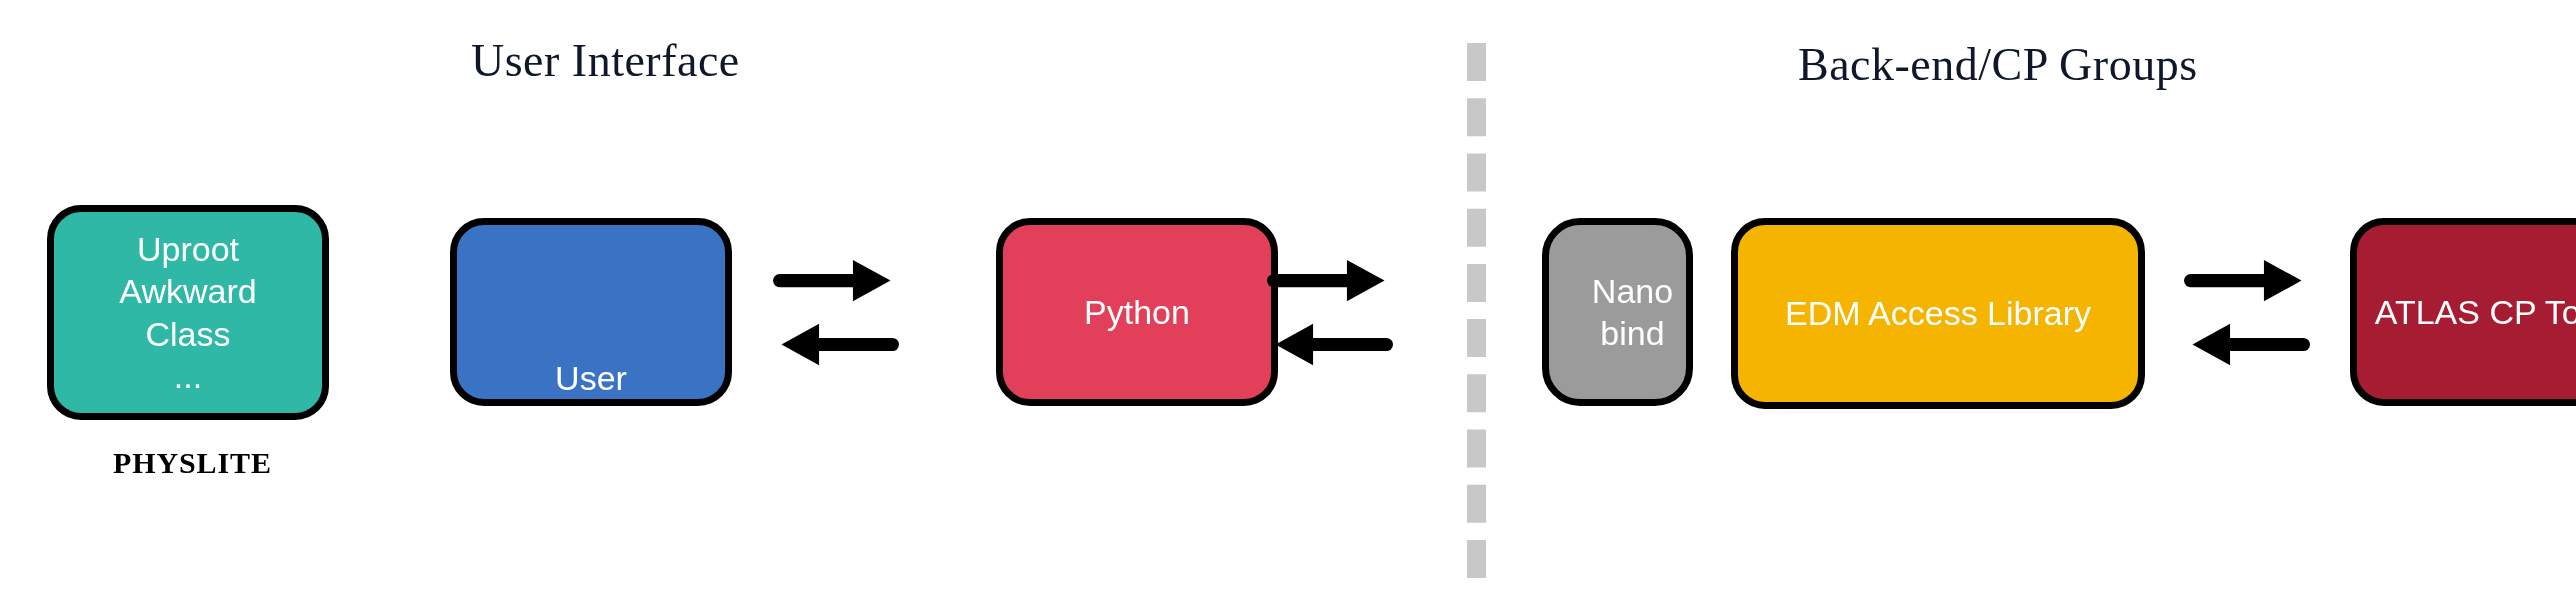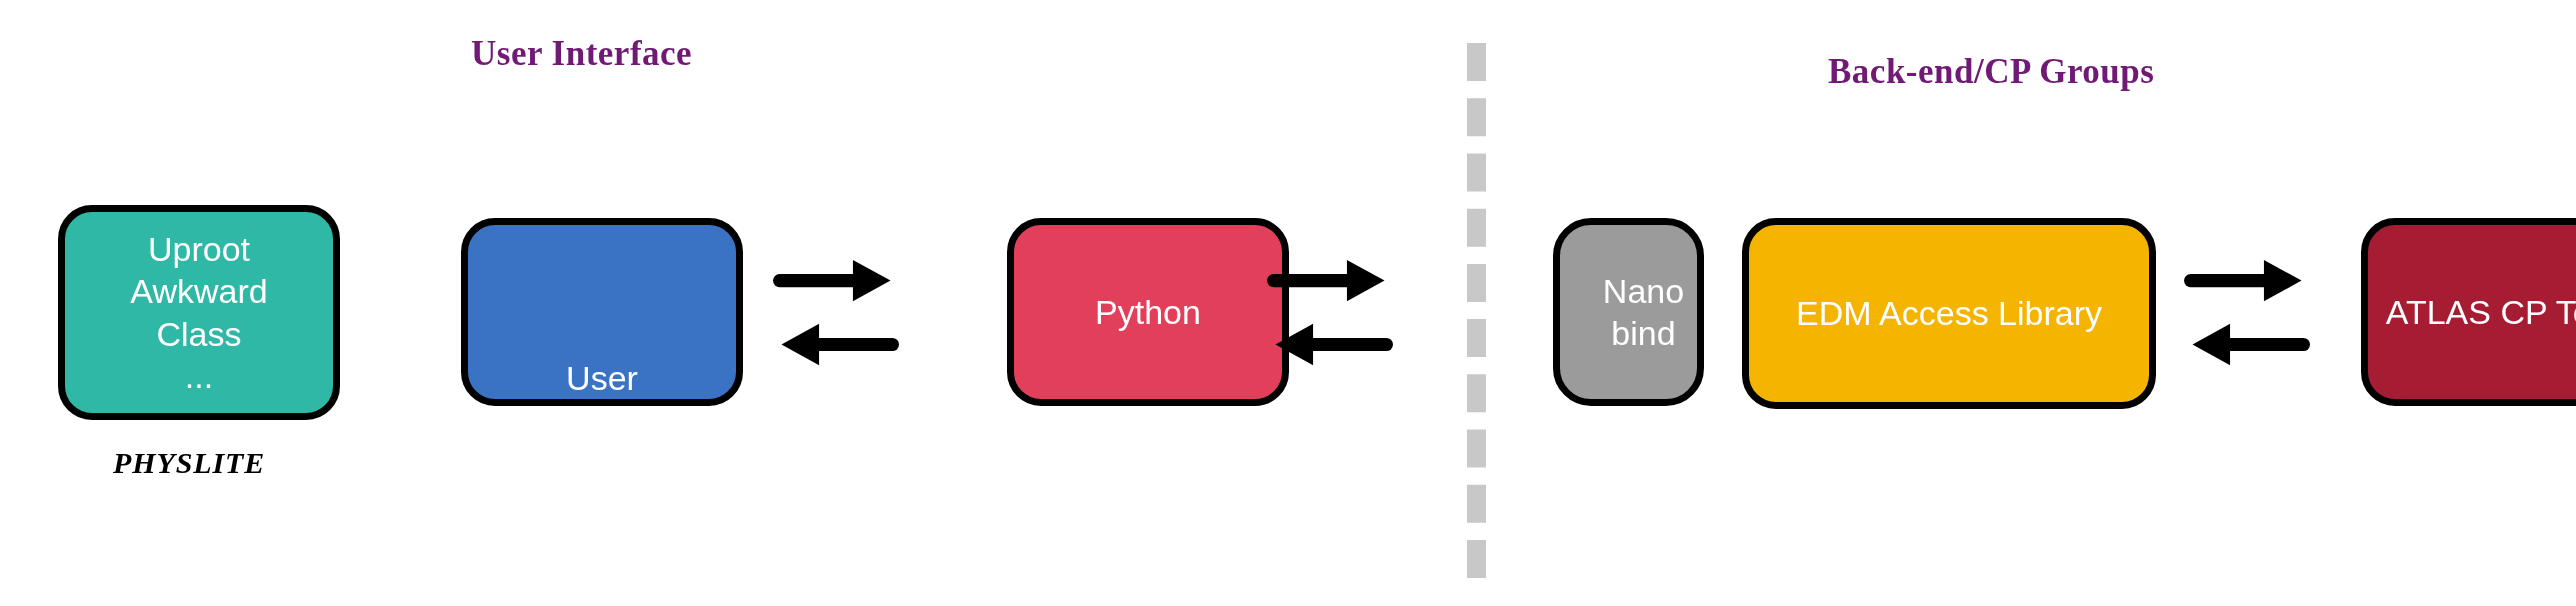--- a/index.html
+++ b/index.html
@@ -1,58 +1,56 @@
 <!DOCTYPE html>
 <html style="font-size:15px"><head>
 <meta charset="utf-8">
 <style>
   * { box-sizing: border-box; margin: 0; padding: 0; }
   html, body { width: 2576px; height: 606px; font-family: Georgia, "Times New Roman", serif; background: #fff; }
   body { position: relative; }
 
   .section-title {
     position: absolute;
-    font-size: 35px;
-    color: #701a75;
-    font-weight: 700;
+    font-size: 46px;
+    color: #0f172a;
+    font-weight: 400;
     letter-spacing: 0.5px;
   }
 
   .box {
     position: absolute;
     border: 7.5px solid #000;
     border-radius: 34px;
     display: flex;
     flex-direction: column;
     align-items: center;
     justify-content: center;
     color: #fff;
     font-size: 34px;
     line-height: 1.25;
     text-align: center;
     font-family: -apple-system, "Helvetica Neue", Arial, sans-serif;
     font-weight: 400;
-    margin-left: 11px;
   }
 
   .box-teal   { background: #2fb8a6; }
   .box-blue   { background: #3a72c4; justify-content: flex-end; }
   .box-pink   { background: #e23f5b; }
   .box-gray   { background: #9b9b9b; border-radius: 38px; padding-left: 30px; }
   .box-gold   { background: #f5b400; }
   .box-darkred{ background: #a61d33; }
 
   .caption {
     position: absolute;
     font-family: Georgia, "Times New Roman", serif;
     font-weight: 700;
     font-size: 30px;
     color: #000;
     letter-spacing: 0.9px;
-    font-style: italic;
   }
 
   .divider {
     position: absolute;
     top: 43px;
     bottom: 28px;
     width: 0;
     border-left: 19px dashed #c8c8c8;
   }
 
@@ -63,21 +61,21 @@
   }
   .arrow-pair svg { width: 100%; height: 100%; }
 
   .box .line { display: block; }
 </style>
 </head>
 <body>
 
 <div class="section-title" style="left:471px; top:34px;">User Interface</div>
 
-<div class="section-title" style="left:1798px; top:52px;margin-left:30px;">Back-end/CP Groups</div>
+<div class="section-title" style="left:1798px; top:38px;">Back-end/CP Groups</div>
 
 <div class="divider" style="left:1467px;"></div>
 
 <div class="box box-teal" style="left:47px; top:205px; width:282px; height:215px;">
   <span class="line">Uproot</span>
   <span class="line">Awkward</span>
   <span class="line">Class</span>
   <span class="line">...</span>
 </div>
 <div class="caption" style="left:113px; top:446px;">PHYSLITE</div>

